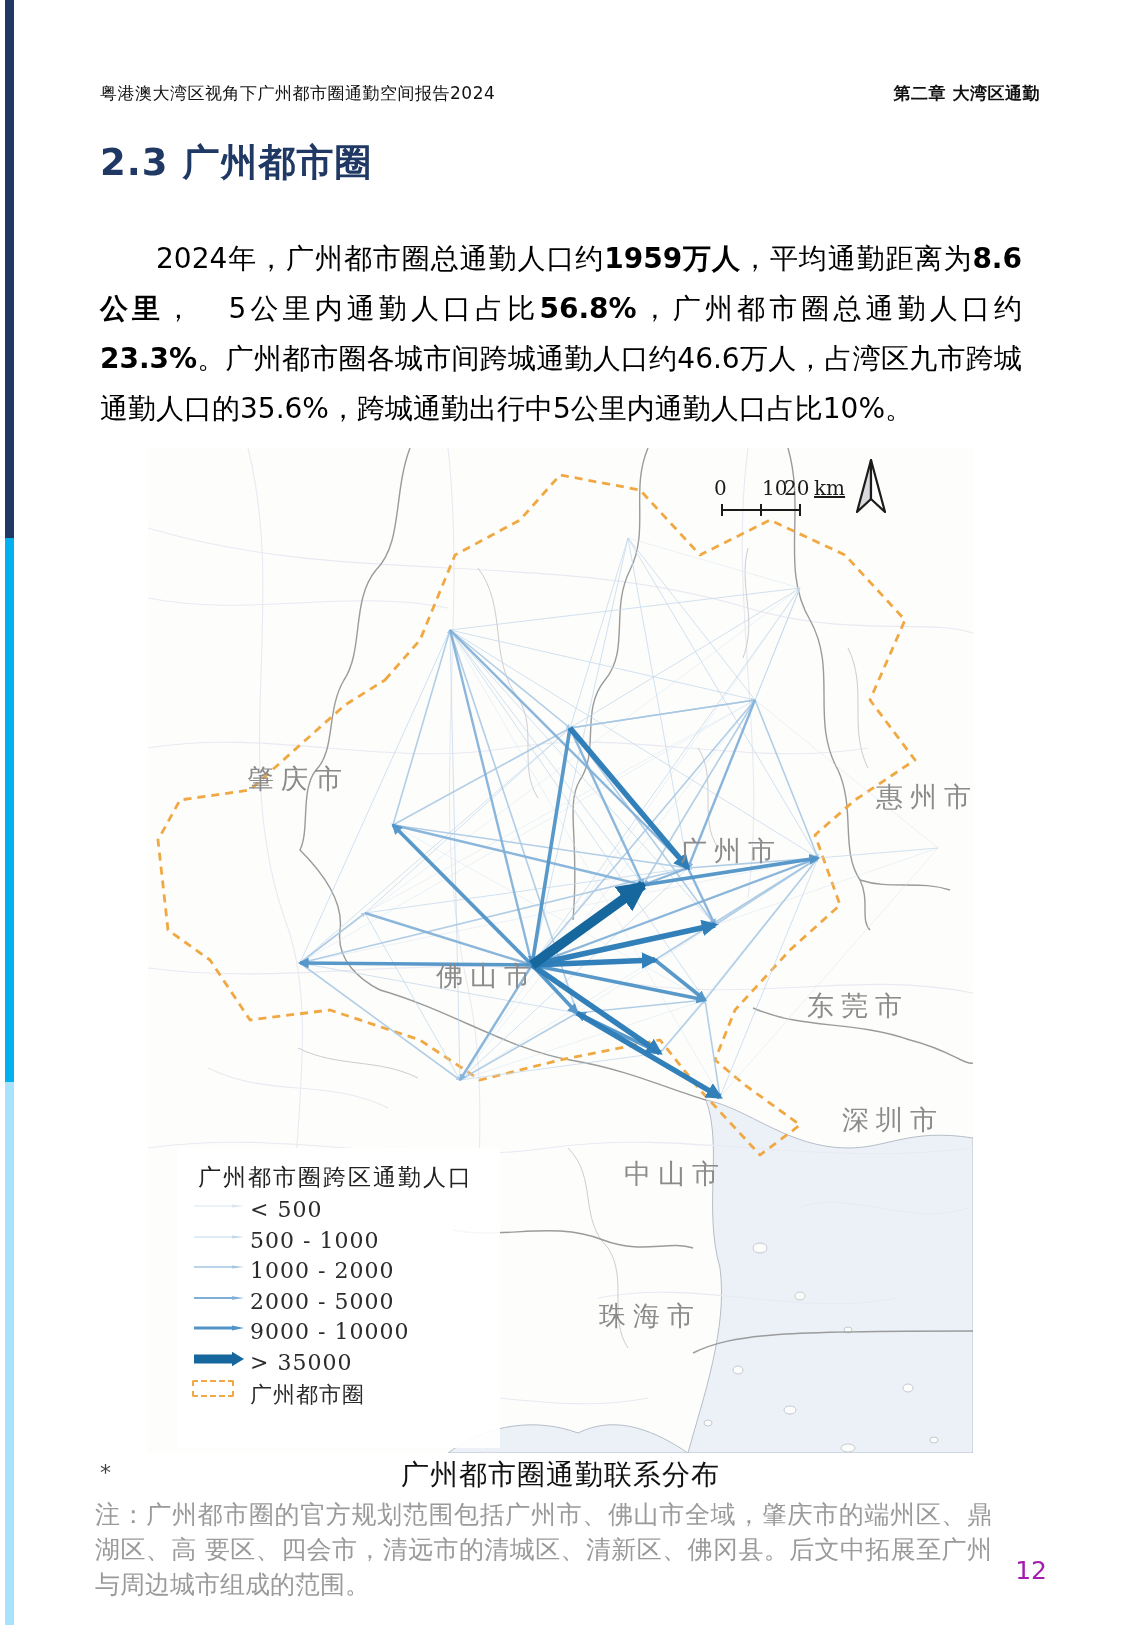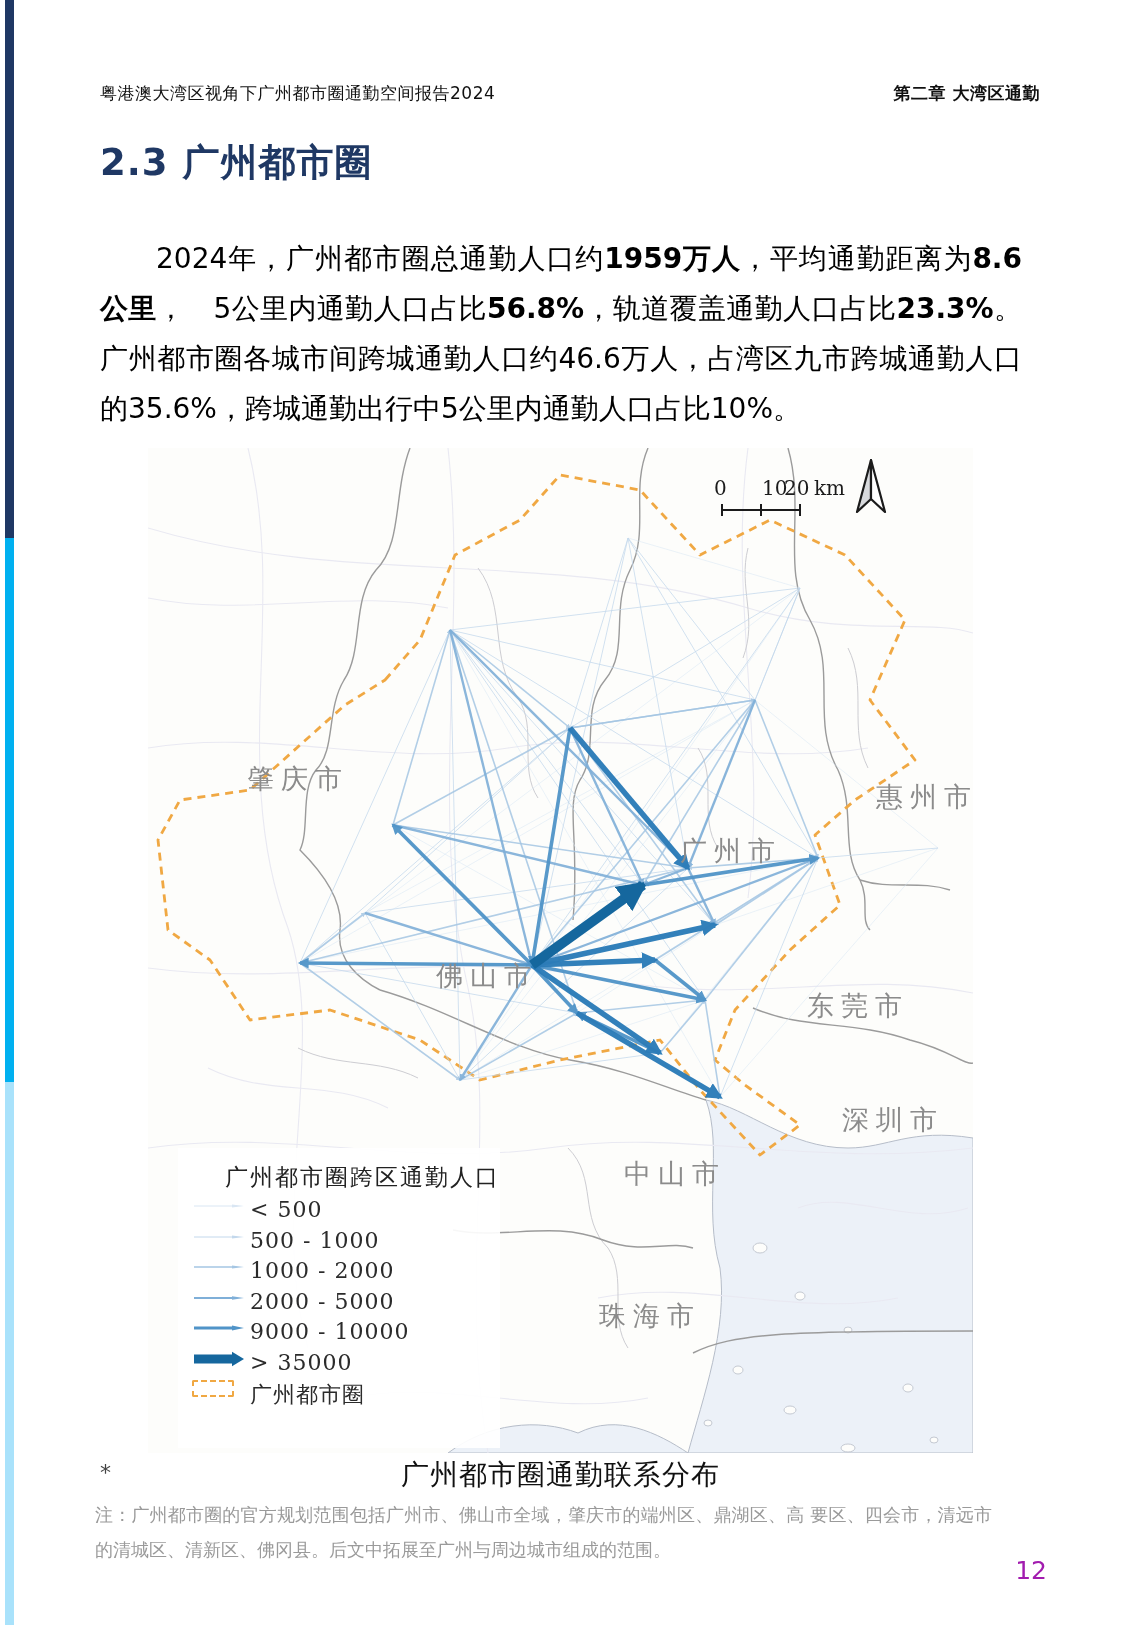--- a/index.html
+++ b/index.html
@@ -16,50 +16,50 @@
   .hdr{position:absolute;top:82px;font-size:17px;color:#111;font-weight:500;letter-spacing:.5px;}
   .hdr.left{left:100px;}
   .hdr.right{right:85px;font-weight:600;}
   .sect-title{position:absolute;left:100px;top:138px;font-size:37px;font-weight:800;color:var(--navy);letter-spacing:1px;}
   .body-par{position:absolute;left:100px;top:234px;width:922px;font-size:28px;line-height:50px;color:#000;
             text-align:justify;text-indent:56px;}
   .body-par b{font-weight:800;margin-top:45px;}
   .figure{position:absolute;left:148px;top:448px;width:825px;height:1005px;background:#FDFDFB;}
   .figure svg.map{position:absolute;left:0;top:0;}
   .legend{position:absolute;left:30px;top:700px;width:322px;height:300px;background:rgba(255,255,255,.92);}
-  .legend .lg-title{margin:14px 0 4px 20px;font-size:23px;color:#222;font-family:"DejaVu Serif","Liberation Serif",serif;letter-spacing:2px;text-align:right;}
+  .legend .lg-title{margin:14px 0 4px 20px;font-size:23px;color:#222;font-family:"DejaVu Serif","Liberation Serif",serif;letter-spacing:2px;}
   .legend ul{list-style:none;margin:0;padding:0 0 0 14px;}
   .legend li{display:flex;align-items:flex-start;height:30.5px;}
   .legend li .sym{width:58px;flex:0 0 58px;display:flex;align-items:center;}
   .legend li .lbl{font-size:22px;color:#2b2b2b;font-family:"DejaVu Serif","Liberation Serif",serif;letter-spacing:1px;}
   .legend .dash-rect{width:38px;height:13px;border:2.5px dashed var(--orange);border-radius:2px;}
   .scalebar{position:absolute;left:560px;top:28px;color:#1b1b1b;font-family:"DejaVu Serif","Liberation Serif",serif;}
   .scalebar .nums{font-size:20px;letter-spacing:0;}
   .scalebar .nums span{position:absolute;top:0;}
   .north{position:absolute;left:700px;top:8px;}
   .cap-row{position:absolute;left:0;top:1452px;width:1125px;height:44px;}
   .cap-star{position:absolute;left:100px;top:8px;font-size:22px;color:#444;}
   .caption{position:absolute;left:148px;width:825px;text-align:center;top:4px;font-size:28px;color:#111;letter-spacing:1px;}
-  .note{position:absolute;left:95px;top:1497px;width:897px;font-size:18px;line-height:35px;color:var(--notegray);text-align:justify;}
+  .note{position:absolute;left:95px;top:1497px;width:897px;font-size:25px;line-height:35px;color:var(--notegray);text-align:justify;}
   .pageno{position:absolute;right:78px;top:1556px;font-size:25px;color:#a21caf;}
 </style>
 </head>
 <body>
 
 <div class="page">
   <div class="bar seg1"></div>
   <div class="bar seg2"></div>
   <div class="bar seg3"></div>
 
   <div class="hdr left">粤港澳大湾区视角下广州都市圈通勤空间报告2024</div>
   <div class="hdr right">第二章 大湾区通勤</div>
 
   <div class="sect-title">2.3 广州都市圈</div>
 
-  <div class="body-par" id="body-par"><span>2024年，广州都市圈总通勤人口约</span><b>1959万人</b><span>，平均通勤距离为</span><b>8.6公里</b><span>，　5公里内通勤人口占比</span><b>56.8%</b><span>，轨道覆盖通勤人口占比</span><b>23.3%</b><span>。广州都市圈各城市间跨城通勤人口约46.6万人，占湾区九市跨城通勤人口的35.6%，跨城通勤出行中5公里内通勤人口占比10%。</span></div>
+  <div class="body-par" id="body-par"><span>2024年，广州都市圈总通勤人口约</span><b>1959万人</b><span>，平均通勤距离为</span><b>8.6公里</b><span>，　5公里内通勤人口占比</span><b>56.8%</b><span>，广州都市圈总通勤人口约</span><b>23.3%</b><span>。广州都市圈各城市间跨城通勤人口约46.6万人，占湾区九市跨城通勤人口的35.6%，跨城通勤出行中5公里内通勤人口占比10%。</span></div>
 
   <div class="figure">
     <svg class="map" id="mapsvg" width="825" height="1005" viewBox="0 0 825 1005">
         <rect x="0" y="0" width="825" height="1005" fill="#FDFDFB"></rect>
         <path d="M558,652 C600,660 640,700 700,700 C740,700 762,680 825,690 L825,1005 L540,1005 C555,950 580,880 572,820 C555,760 575,700 558,652 Z" fill="#ECF1F8" stroke="#B6BDC9" stroke-width="1"></path>
         <path d="M300,1005 C340,975 390,970 430,985 C470,965 510,985 540,1005 Z" fill="#ECF1F8" stroke="#B6BDC9" stroke-width="1"></path>
         <ellipse cx="612" cy="800" rx="7" ry="5" fill="#FDFDFB" stroke="#C4C9D2" stroke-width="1"></ellipse>
         <ellipse cx="652" cy="848" rx="5" ry="4" fill="#FDFDFB" stroke="#C4C9D2" stroke-width="1"></ellipse>
         <ellipse cx="700" cy="882" rx="4" ry="3" fill="#FDFDFB" stroke="#C4C9D2" stroke-width="1"></ellipse>
         <ellipse cx="590" cy="922" rx="5" ry="4" fill="#FDFDFB" stroke="#C4C9D2" stroke-width="1"></ellipse>
@@ -217,21 +217,21 @@
         <text x="745" y="681" text-anchor="middle" fill="#8B8B8B" font-size="27" letter-spacing="7" font-family="&quot;DejaVu Serif&quot;,&quot;Liberation Serif&quot;,serif">深圳市</text>
         <text x="527" y="735" text-anchor="middle" fill="#8B8B8B" font-size="27" letter-spacing="7" font-family="&quot;DejaVu Serif&quot;,&quot;Liberation Serif&quot;,serif">中山市</text>
         <text x="502" y="877" text-anchor="middle" fill="#8B8B8B" font-size="27" letter-spacing="7" font-family="&quot;DejaVu Serif&quot;,&quot;Liberation Serif&quot;,serif">珠海市</text>
       </svg>
 
     <div class="scalebar">
       <div class="nums" id="scale-nums" style="position:relative;width:130px;height:26px;">
           <span style="left: 6px;">0</span>
           <span style="left: 38px; margin-left: 16px;">10</span>
           <span style="left: 76px;">20</span>
-          <span style="left: 106px;">km</span>
+          <span style="left: 106px; text-decoration: underline;">km</span>
         </div>
       <svg width="130" height="16">
         <line id="sb-line" x1="14" y1="8" x2="92" y2="8" stroke="#1b1b1b" stroke-width="2"></line>
         <line x1="14" y1="2" x2="14" y2="14" stroke="#1b1b1b" stroke-width="2" id="sb-t1"></line>
         <line x1="53" y1="2" x2="53" y2="14" stroke="#1b1b1b" stroke-width="2" id="sb-t2"></line>
         <line x1="92" y1="2" x2="92" y2="14" stroke="#1b1b1b" stroke-width="2" id="sb-t3"></line>
       </svg>
     </div>
 
     <svg class="north" width="46" height="62">

